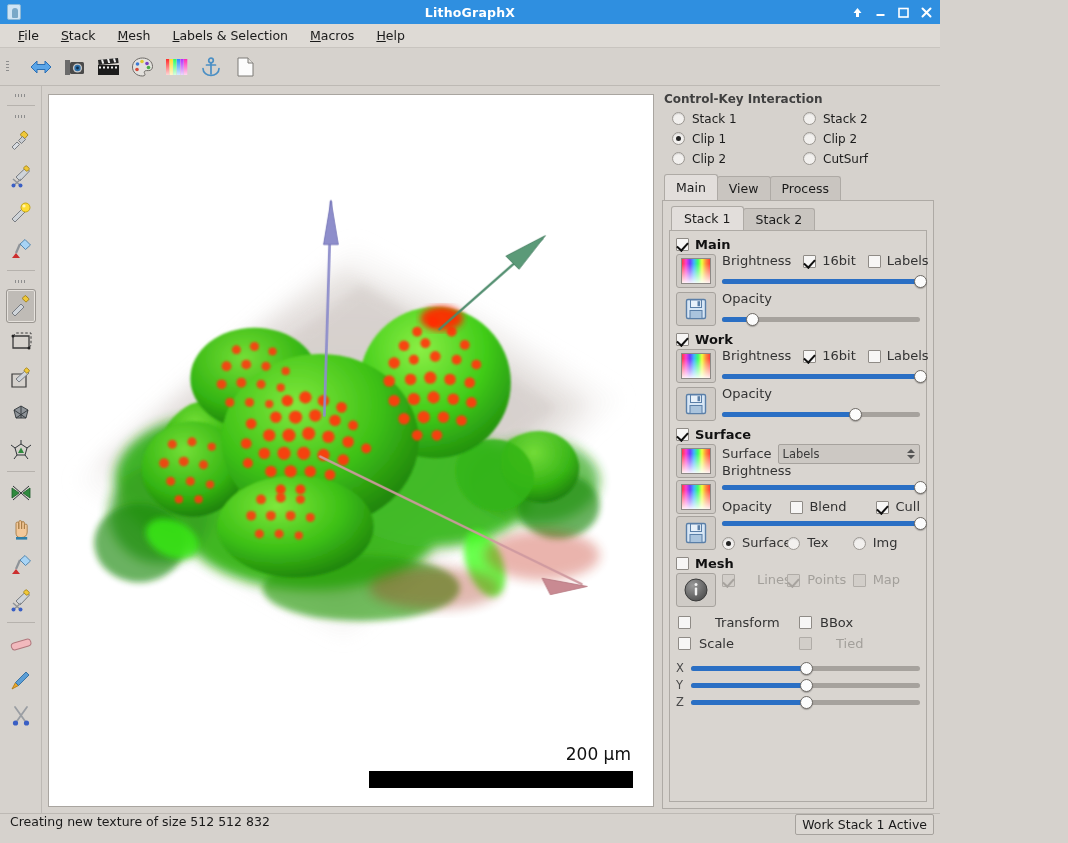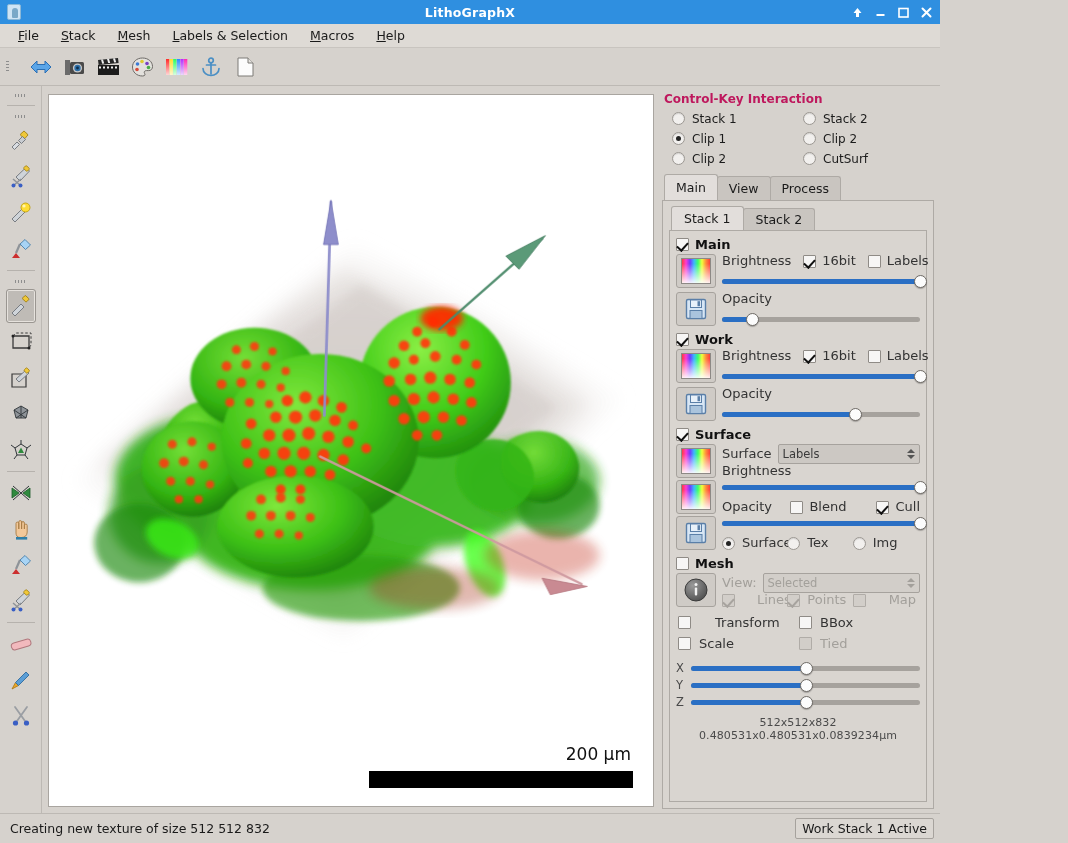--- a/index.html
+++ b/index.html
@@ -87,21 +87,21 @@
     position: absolute; right: 22px; bottom: 42px;
     font-size: 17px; color: #111; font-family: "DejaVu Sans", "Liberation Sans", sans-serif;
   }
   .scalebar-rect { position: absolute; left: 320px; right: 20px; bottom: 18px; height: 17px; background: #000; }
 
   
   .right {
     width: 280px; flex: none; background: #d6d2cd; padding: 4px 6px 4px 2px;
     display: flex; flex-direction: column; gap: 0;
   }
-  .cki-title { font-weight: bold; font-size: 12px; color: #be185d; padding: 2px 0 3px 2px; }
+  .cki-title { font-weight: bold; font-size: 12px; color: #404040; padding: 2px 0 3px 2px; }
   .cki-grid { display: grid; grid-template-columns: 1fr 1fr; row-gap: 1px; padding-left: 10px; }
   .radio-row { display: flex; align-items: center; gap: 7px; height: 19px; cursor: default; }
   .radio {
     width: 13px; height: 13px; border-radius: 50%;
     background: #f2f0ee; border: 1px solid #9b9792; position: relative; flex: none;
     box-shadow: inset 0 1px 1px rgba(0,0,0,.12);
   }
   .radio.on::after {
     content: ""; position: absolute; left: 3px; top: 3px; width: 5px; height: 5px;
     border-radius: 50%; background: #242424;
@@ -191,21 +191,21 @@
 
   .xyz-row { display: flex; align-items: center; gap: 6px; margin-top: 3px; }
   .xyz-row .ax { width: 9px; font-size: 11.5px; color: #4a4a4a; }
   .xyz-row .slider { flex: 1; }
 
   .dims { text-align: center; font-size: 11px; color: #4a4a4a; margin-top: 7px; letter-spacing: .1px; }
 
   
   .statusbar {
     height: 30px; background: #d6d2cd; border-top: 1px solid #bdb9b4;
-    display: flex; align-items: center; padding: 0 6px; flex: none; gap: 8px;
+    display: flex; align-items: flex-start; padding: 0 6px; flex: none; gap: 8px;
   }
   .status-text { flex: 1; font-size: 12.5px; color: #1a1a1a; padding-left: 4px; }
   .status-chip {
     font-size: 12.5px; color: #1a1a1a; border: 1px solid #a6a29d; background: #dbd7d2;
     padding: 2px 6px; border-radius: 2px;
   }
 </style>
 </head>
 <body>
 
@@ -969,61 +969,51 @@
                   <stop offset="0" stop-color="#9a9a9a"></stop>
                       <stop offset="1" stop-color="#4c4c4c"></stop>
                     </radialGradient>
                   </defs>
                 <circle cx="13" cy="13" r="11" fill="url(#ig)" stroke="#3a3a3a" stroke-width="1"></circle>
                 <rect x="11.8" y="10.5" width="2.4" height="8" rx="1" fill="#f2f2f2"></rect>
                 <circle cx="13" cy="7.4" r="1.5" fill="#f2f2f2"></circle>
               </svg>
             </div>
             <div class="ctrl-right">
-              <div class="optrow">
-                <span class="lbl dim">View:</span>
-                <div class="combo dim">
-                  <span class="val">Selected</span>
-                  <span class="spin">
-                      <i class="up"></i>
-                      <i class="dn"></i>
-                    </span>
-                </div>
-              </div>
               <div class="optrow" style="gap:0">
                 <span style="display:flex;align-items:center;gap:22px;width:33%">
                   <span class="cb dim on"></span>
                   <span class="lbl dim">Lines</span>
                 </span>
                 <span style="display:flex;align-items:center;gap:7px;width:33%">
                   <span class="cb dim on"></span>
                   <span class="lbl dim">Points</span>
                 </span>
-                <span style="display:flex;align-items:flex-end;gap:23px;width:33%">
+                <span style="display:flex;align-items:flex-end;gap:7px;width:33%">
                   <span class="cb dim"></span>
                   <span class="lbl dim">Map</span>
                 </span>
               </div>
             </div>
           </div>
 
           <div style="display:grid;grid-template-columns:1fr 1fr;row-gap:2px;margin-top:6px;padding-left:2px">
             <span style="display:flex;align-items:center;gap:24px;height:19px">
               <span class="cb"></span>
               <span class="lbl">Transform</span>
             </span>
             <span style="display:flex;align-items:center;gap:8px;height:19px">
               <span class="cb"></span>
               <span class="lbl">BBox</span>
             </span>
             <span style="display:flex;align-items:center;gap:8px;height:19px">
               <span class="cb"></span>
               <span class="lbl">Scale</span>
             </span>
-            <span style="display:flex;align-items:center;gap:8px;height:19px">
+            <span style="display:flex;align-items:center;gap:24px;height:19px">
               <span class="cb dim"></span>
               <span class="lbl dim">Tied</span>
             </span>
           </div>
 
           <div class="xyz-row" style="margin-top:8px">
             <span class="ax">X</span>
             <span class="slider">
               <span class="trk"></span>
                 <span class="fill" style="width:50%"></span>
@@ -1040,21 +1030,20 @@
           </div>
           <div class="xyz-row">
             <span class="ax">Z</span>
             <span class="slider">
               <span class="trk"></span>
                 <span class="fill" style="width:50%"></span>
                 <span class="knob" style="left:50%"></span>
             </span>
           </div>
 
-          <div class="dims">512x512x832   0.480531x0.480531x0.0839234µm</div>
 
         </div>
       </div>
     </div>
   </div>
 
   <div class="statusbar">
     <div class="status-text">Creating new texture of size 512 512 832</div>
     <div class="status-chip">Work Stack 1 Active</div>
   </div>

